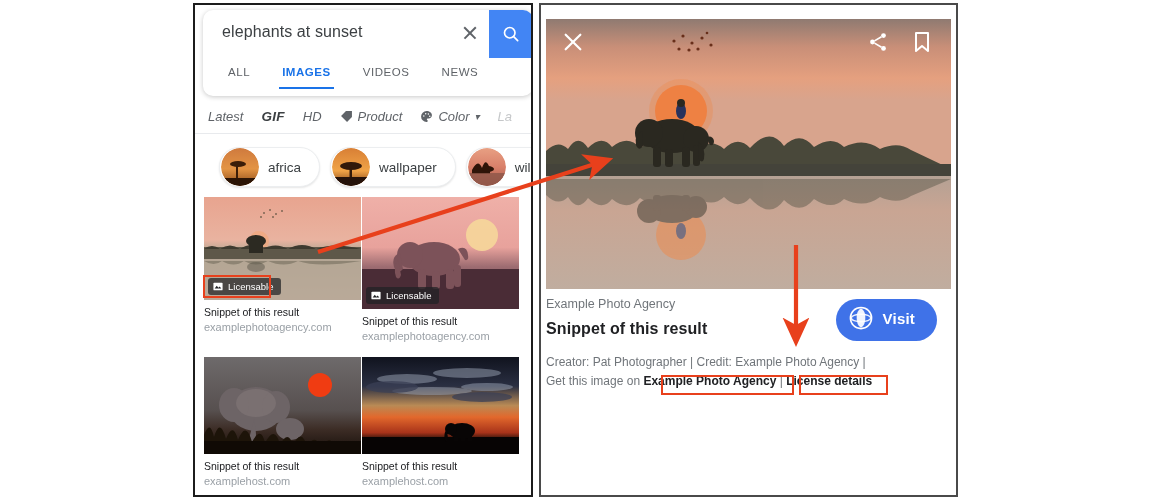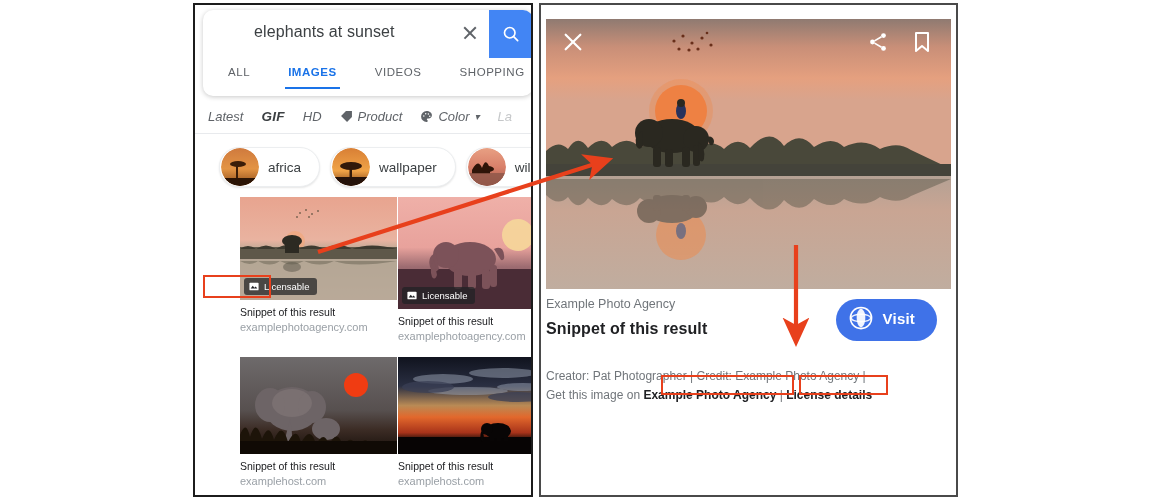--- a/index.html
+++ b/index.html
@@ -16,21 +16,20 @@
     position: absolute; left: 193px; top: 3px;
     width: 340px; height: 494px;
     border: 2px solid #1c1c1c;
     background: #ffffff;
     overflow: hidden;
   }
   .serp-card {
     position: absolute; left: 8px; top: 5px; width: 330px; height: 86px;
     background: #fff; border-radius: 10px;
     box-shadow: 0 1px 5px rgba(0,0,0,0.22);
-    padding-left: 32px;
   }
   .searchbar {
     position: relative; height: 48px;
     display: flex; align-items: center;
   }
   .search-text {
     position: absolute; left: 19px; top: 13px;
     font-size: 16px; color: #3c4043; letter-spacing: .1px;
   }
   .clear-x {
@@ -43,21 +42,21 @@
   }
   .clear-x::before { transform: rotate(45deg); }
   .clear-x::after  { transform: rotate(-45deg); }
   .search-btn {
     position: absolute; right: 0; top: 0; width: 44px; height: 48px;
     background: #4285f4; border-top-right-radius: 10px;
     display: flex; align-items: center; justify-content: center; cursor: pointer;
   }
   .tabs {
     position: absolute; left: 0; top: 48px; width: 100%; height: 38px;
-    display: flex; align-items: flex-start; padding-left: 12px; gap: 12px;
+    display: flex; align-items: flex-start; padding-left: 12px; gap: 6px;
   }
   .tab {
     font-size: 11.5px; letter-spacing: .55px; color: #5f6368;
     padding: 8px 13px 9px 13px; cursor: pointer; white-space: nowrap;
     position: relative;
   }
   .tab.active { color: #1a73e8; font-weight: bold; }
   .tab.active::after {
     content:""; position:absolute; left: 10px; right: 10px; bottom: -2px;
     height: 2.5px; background: #1a73e8;
@@ -87,21 +86,21 @@
     border: 1px solid #eceef0; border-radius: 20px; background: #fff;
     box-shadow: 0 1px 2px rgba(0,0,0,0.10);
     cursor: pointer;
   }
   .chip-thumb { width: 38px; height: 38px; border-radius: 50%; margin-left: 1px; overflow: hidden; position: relative; }
   .chip-label { font-size: 13.5px; color: #3c4043; }
 
   
   .grid {
     position: absolute; left: 9px; top: 192px; width: 322px;
-    display: flex; flex-wrap: wrap; gap: 7px 1px; margin-left: 36px;
+    display: flex; flex-wrap: wrap; gap: 7px 1px;
   }
   .res { width: 157px; }
   .res-img { position: relative; width: 157px; overflow: hidden; }
   .res-img.a { height: 103px; }
   .res-img.b { height: 112px; }
   .res-img.c { height: 97px; }
   .res-img.d { height: 97px; }
   .badge {
     position: absolute; left: 4px; bottom: 5px;
     display: flex; align-items: center; gap: 5px;
@@ -127,21 +126,21 @@
   .meta { position: absolute; left: 5px; top: 292px; width: 405px; }
   .source-name { font-size: 12.5px; color: #70757a; }
   .snippet-title { font-size: 16px; font-weight: bold; color: #202124; margin-top: 9px; letter-spacing: .1px; }
   .visit-btn {
     position: absolute; right: 14px; top: 2px;
     display: flex; align-items: center; gap: 9px;
     background: #3f72e8; color: #fff; border-radius: 22px;
     height: 42px; padding: 0 22px 4px 12px; cursor: pointer;
   }
   .visit-label { font-size: 15px; font-weight: bold; letter-spacing: .2px; }
-  .credits { position: absolute; left: 5px; top: 362px; width: 410px; }
+  .credits { position: absolute; left: 5px; top: 348px; width: 410px; }
   .cred-line { font-size: 12px; color: #70757a; line-height: 19px; white-space: nowrap; }
   .cred-line.gap { margin-top: 5px; }
   .lnk { color: #202124; font-weight: bold; }
   .lnk2 { color: #202124; font-weight: bold; margin-top: 18px; }
 
   
   .redbox { position: absolute; border: 2.5px solid #e8401c; pointer-events: none; }
 
   svg.arrow { position: absolute; left: 0; top: 0; pointer-events: none; }
 </style>
@@ -160,21 +159,20 @@
           <svg width="20" height="20" viewBox="0 0 24 24">
             <circle cx="10.5" cy="10.5" r="6.3" fill="none" stroke="#fff" stroke-width="2"></circle>
             <line x1="15.2" y1="15.2" x2="20" y2="20" stroke="#fff" stroke-width="2" stroke-linecap="round"></line>
           </svg>
         </div>
       </div>
       <div class="tabs">
         <div class="tab">ALL</div>
         <div class="tab active">IMAGES</div>
         <div class="tab">VIDEOS</div>
-        <div class="tab">SHOPPING</div>
         <div class="tab">NEWS</div>
       </div>
     </div>
 
     <div class="filters">
       <div class="filter">Latest</div>
       <div class="filter gif">GIF</div>
       <div class="filter">HD</div>
       <div class="filter">
         <svg width="13" height="13" viewBox="0 0 24 24">

